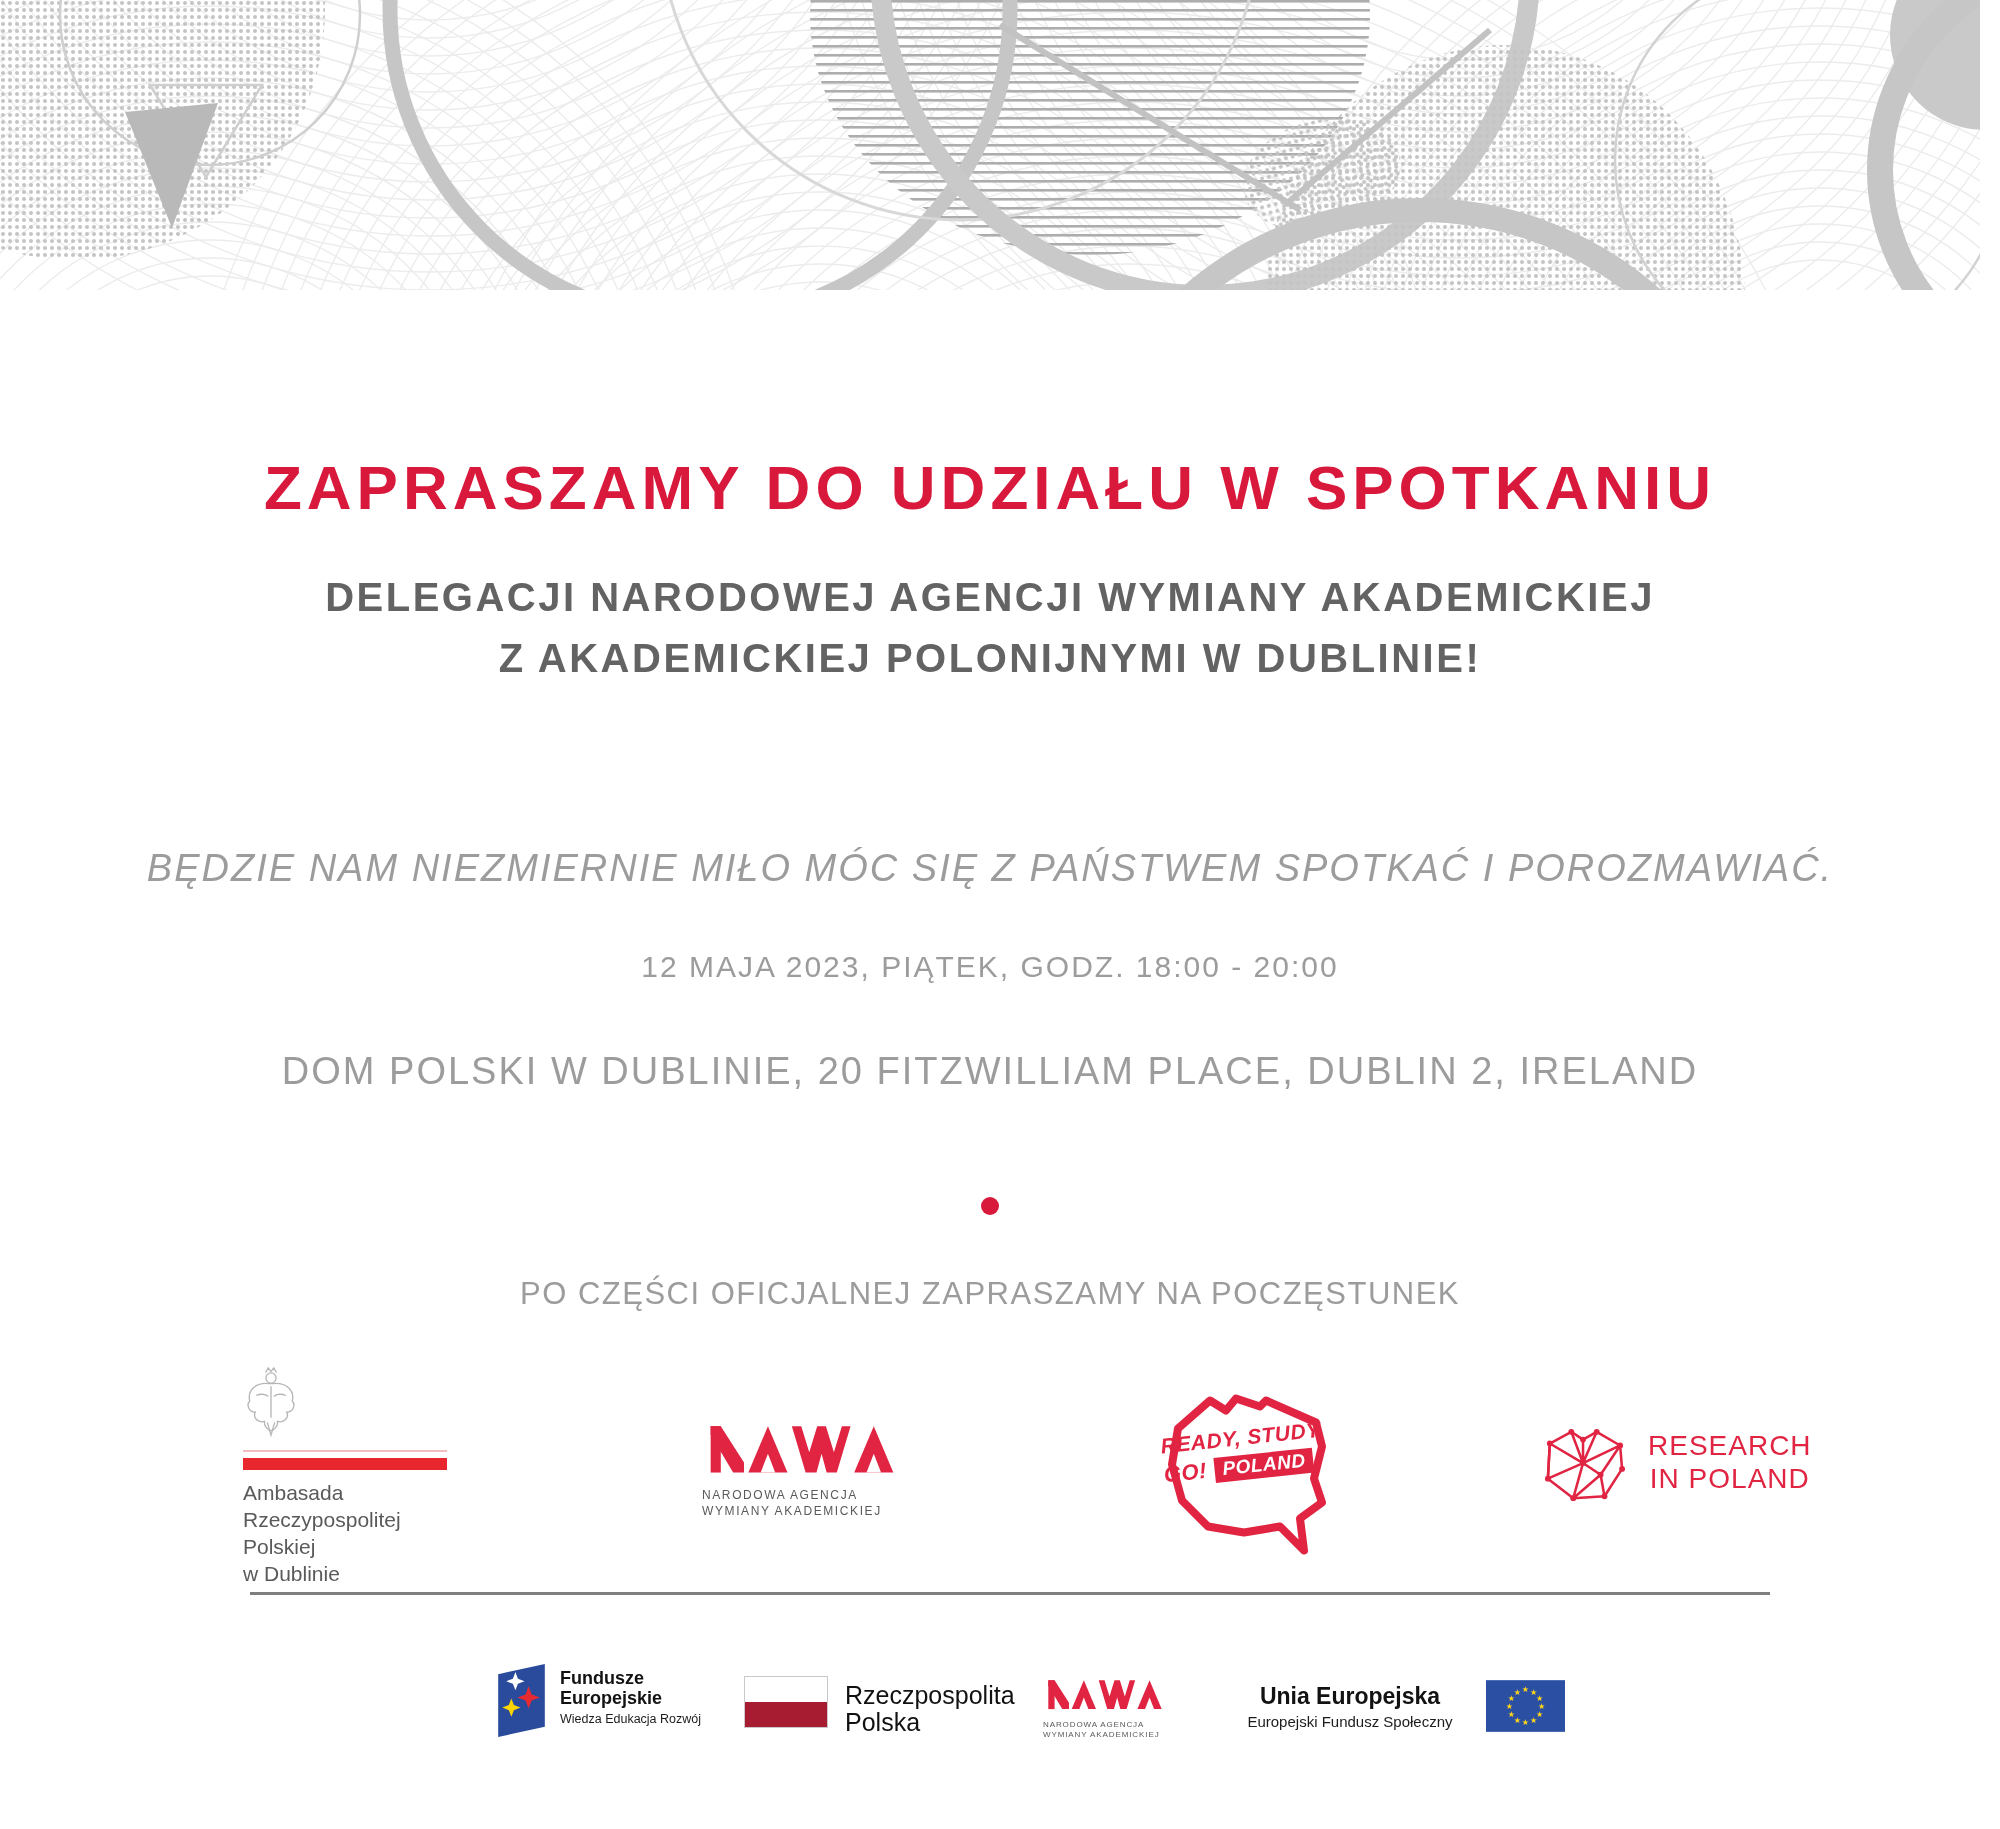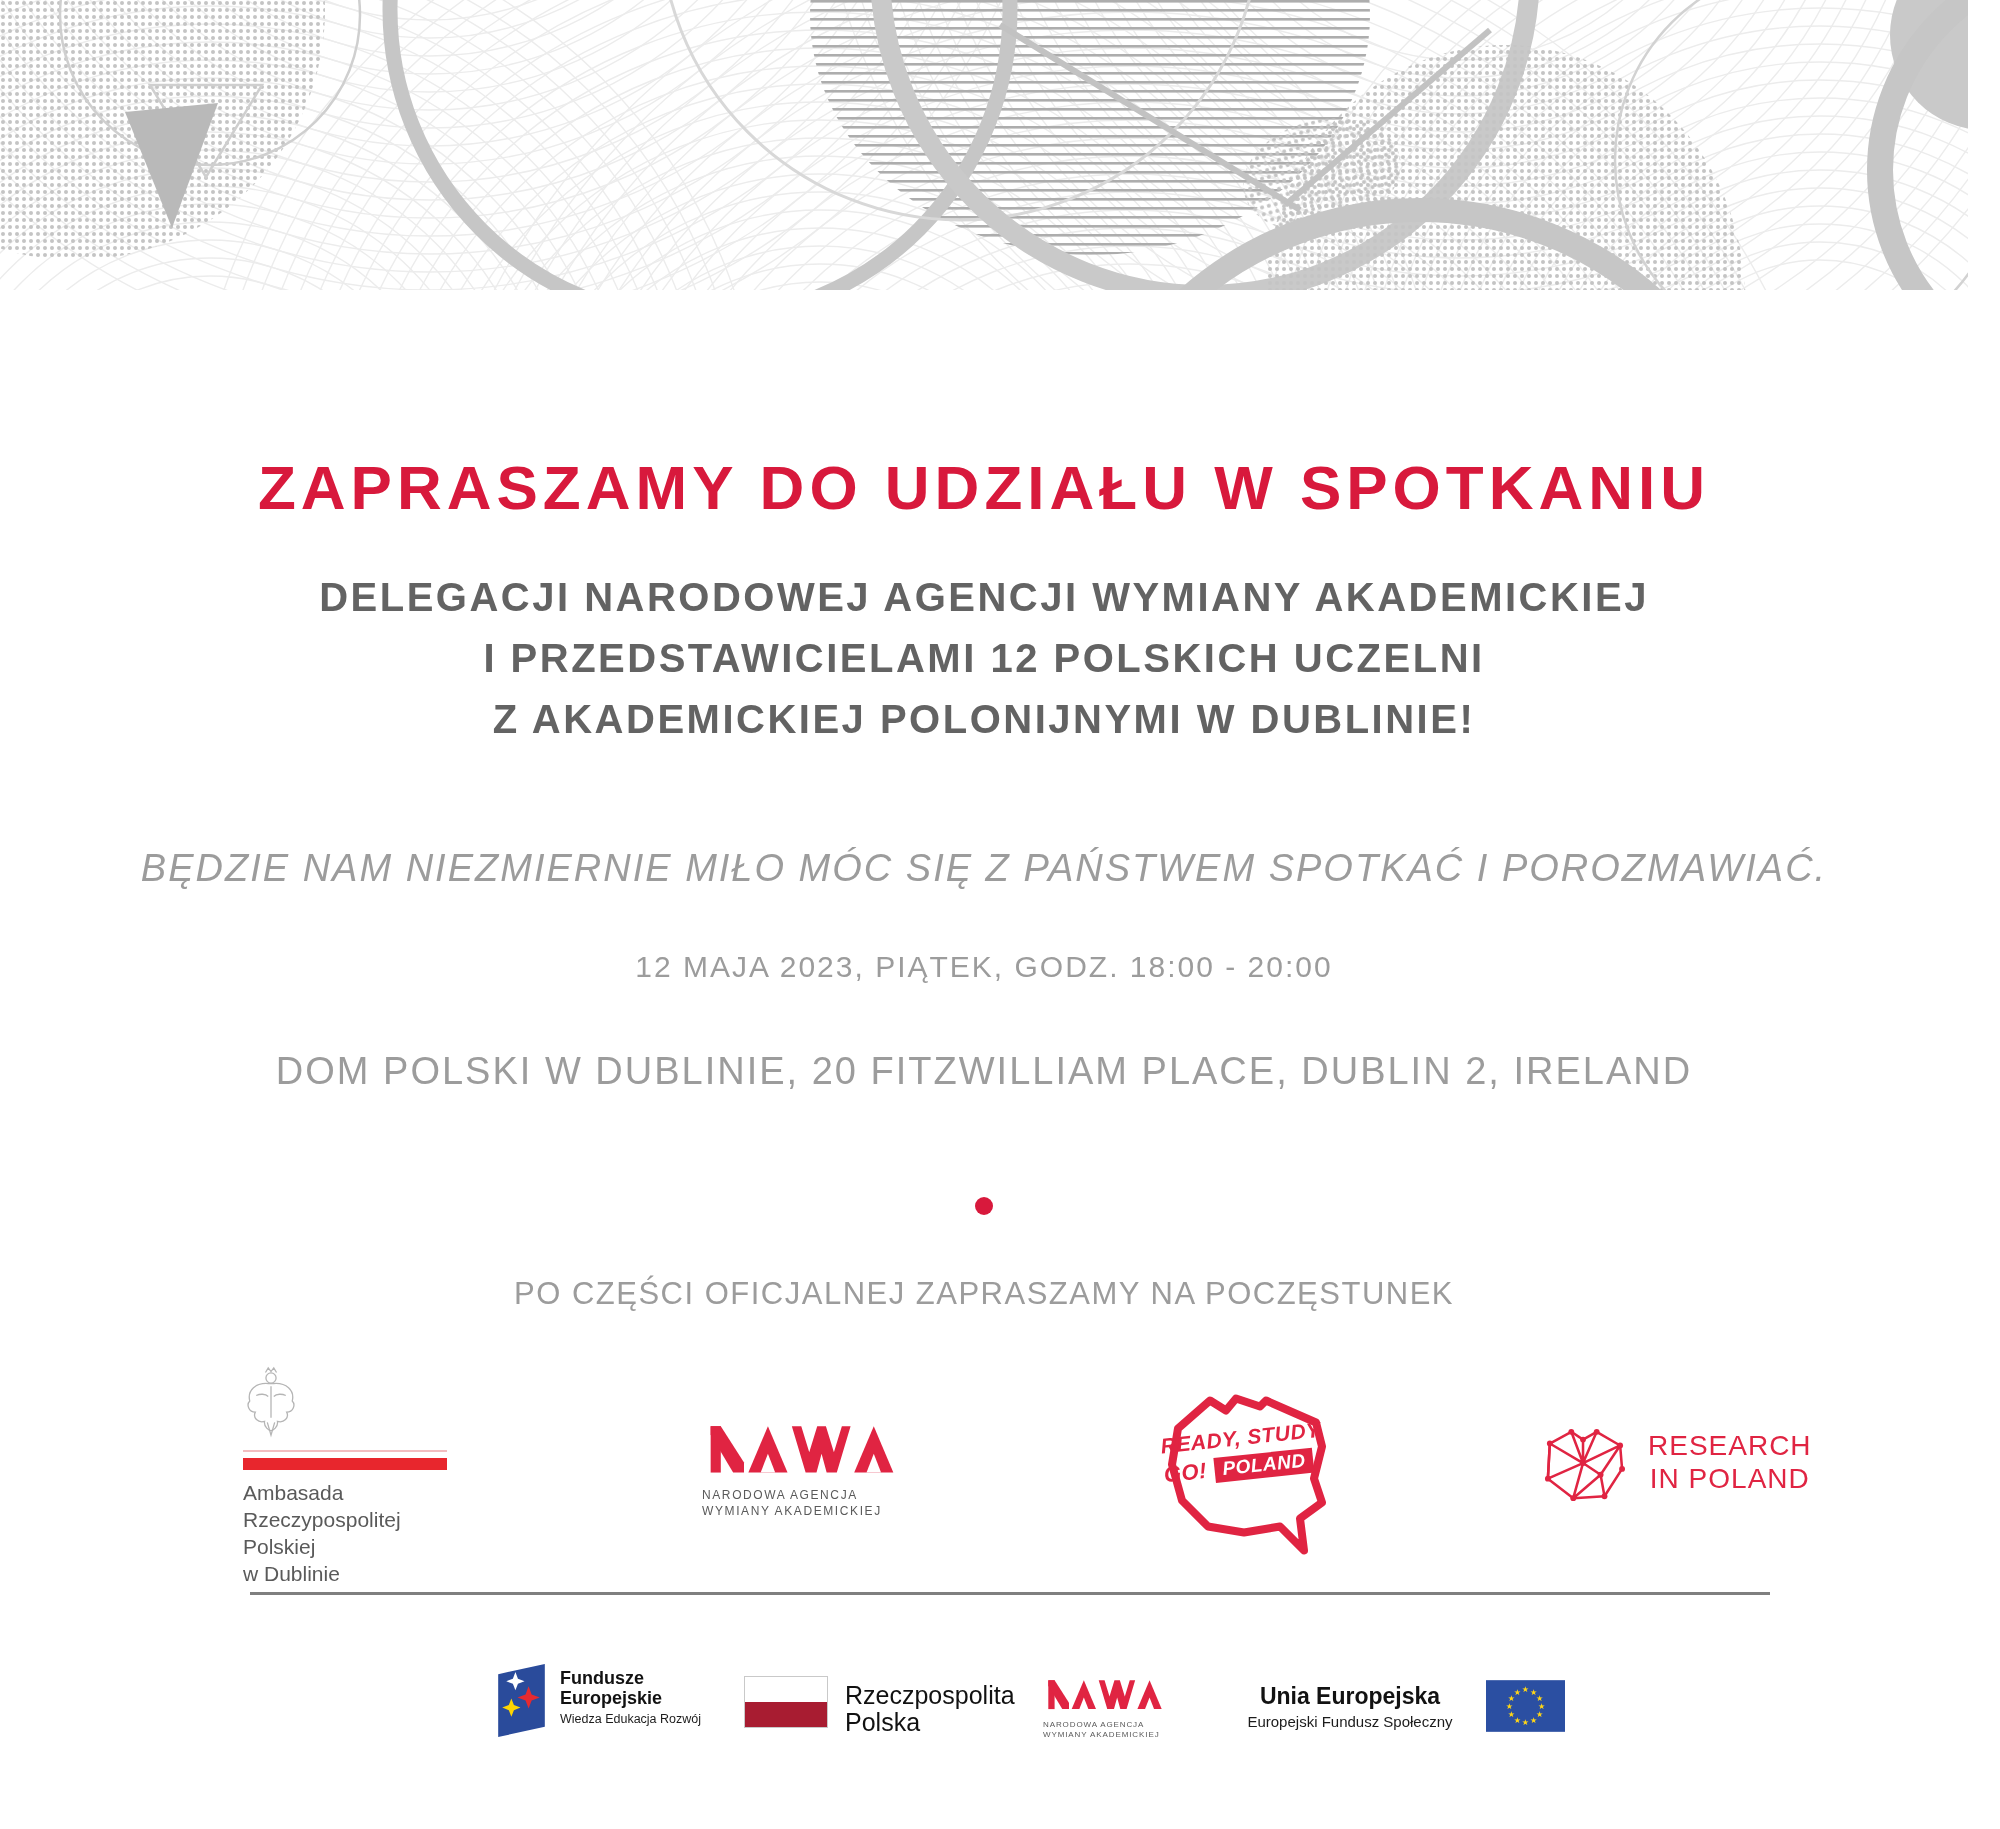--- a/index.html
+++ b/index.html
@@ -1,17 +1,17 @@
 <!DOCTYPE html>
 <html style="--accent-red: #D8193C; --nawa-red: #E02442; --heading-gray: #636363; --body-gray: #9C9C9C; --embassy-bar-red: #E8262D; --embassy-bar-light: #F2BDC0; --flag-red: #A81C31; --eu-blue: #2B4FA2; --star-yellow: #FFD617; --fe-blue: #2A4B9B; --divider-gray: #7F7F7F; --decor-gray: #C6C6C6;"><head>
 <meta charset="utf-8">
 <style>
   html,body{margin:0;padding:0;background:#ffffff;}
   .poster{position:relative;width:1968px;height:1829px;background:#ffffff;overflow:hidden;
-          font-family:"Liberation Sans", sans-serif;}
+          font-family:"Liberation Sans", sans-serif;padding-left:12px;}
   
   .decor-band{position:absolute;left:0;top:0;width:2000px;height:290px;overflow:hidden;}
   .decor-band svg{position:absolute;left:0;top:0;}
   
   .title{position:absolute;left:0;right:0;top:452px;text-align:center;
          font-size:62px;font-weight:700;letter-spacing:5px;color:var(--accent-red);}
   .subtitle{position:absolute;left:0;right:0;top:567px;text-align:center;
             font-size:40px;font-weight:700;letter-spacing:2.5px;color:var(--heading-gray);line-height:61px;}
   .light-line{position:absolute;left:0;right:0;text-align:center;font-weight:300;
               color:var(--body-gray);letter-spacing:2px;}
@@ -247,21 +247,20 @@
       <circle cx="1810" cy="160" r="195" fill="none" stroke="#d2d2d2" stroke-width="2.5"></circle>
       <circle cx="1985" cy="35" r="95" fill="#c9c9c9"></circle>
       <circle cx="2090" cy="170" r="210" fill="none" stroke="#c6c6c6" stroke-width="26"></circle>
     </svg>
   </div>
 
   <div class="title">ZAPRASZAMY DO UDZIAŁU W SPOTKANIU</div>
 
   <div class="subtitle">
     <div>DELEGACJI NARODOWEJ AGENCJI WYMIANY AKADEMICKIEJ</div>
-    <div>I PRZEDSTAWICIELAMI 12 POLSKICH UCZELNI</div>
     <div>Z AKADEMICKIEJ POLONIJNYMI W DUBLINIE!</div>
   </div>
 
   <div class="light-line message">BĘDZIE NAM NIEZMIERNIE MIŁO MÓC SIĘ Z PAŃSTWEM SPOTKAĆ I POROZMAWIAĆ.</div>
   <div class="light-line datetime">12 MAJA 2023, PIĄTEK, GODZ. 18:00 - 20:00</div>
   <div class="light-line venue">DOM POLSKI W DUBLINIE, 20 FITZWILLIAM PLACE, DUBLIN 2, IRELAND</div>
 
   <div class="sep-dot"></div>
 
   <div class="light-line note">PO CZĘŚCI OFICJALNEJ ZAPRASZAMY NA POCZĘSTUNEK</div>

